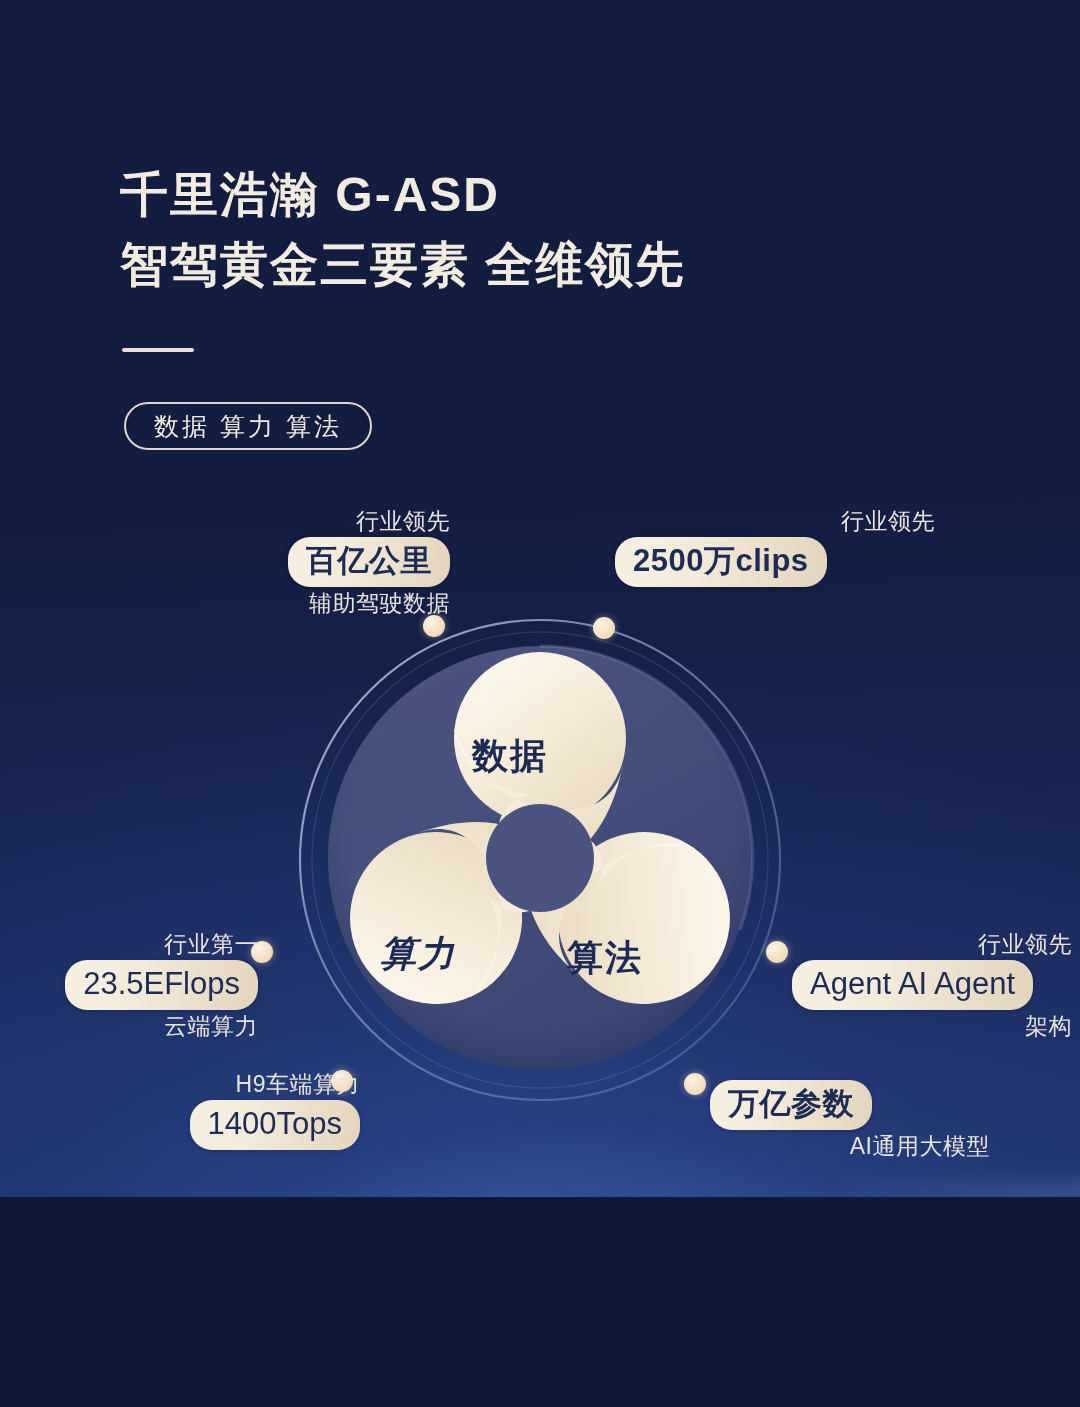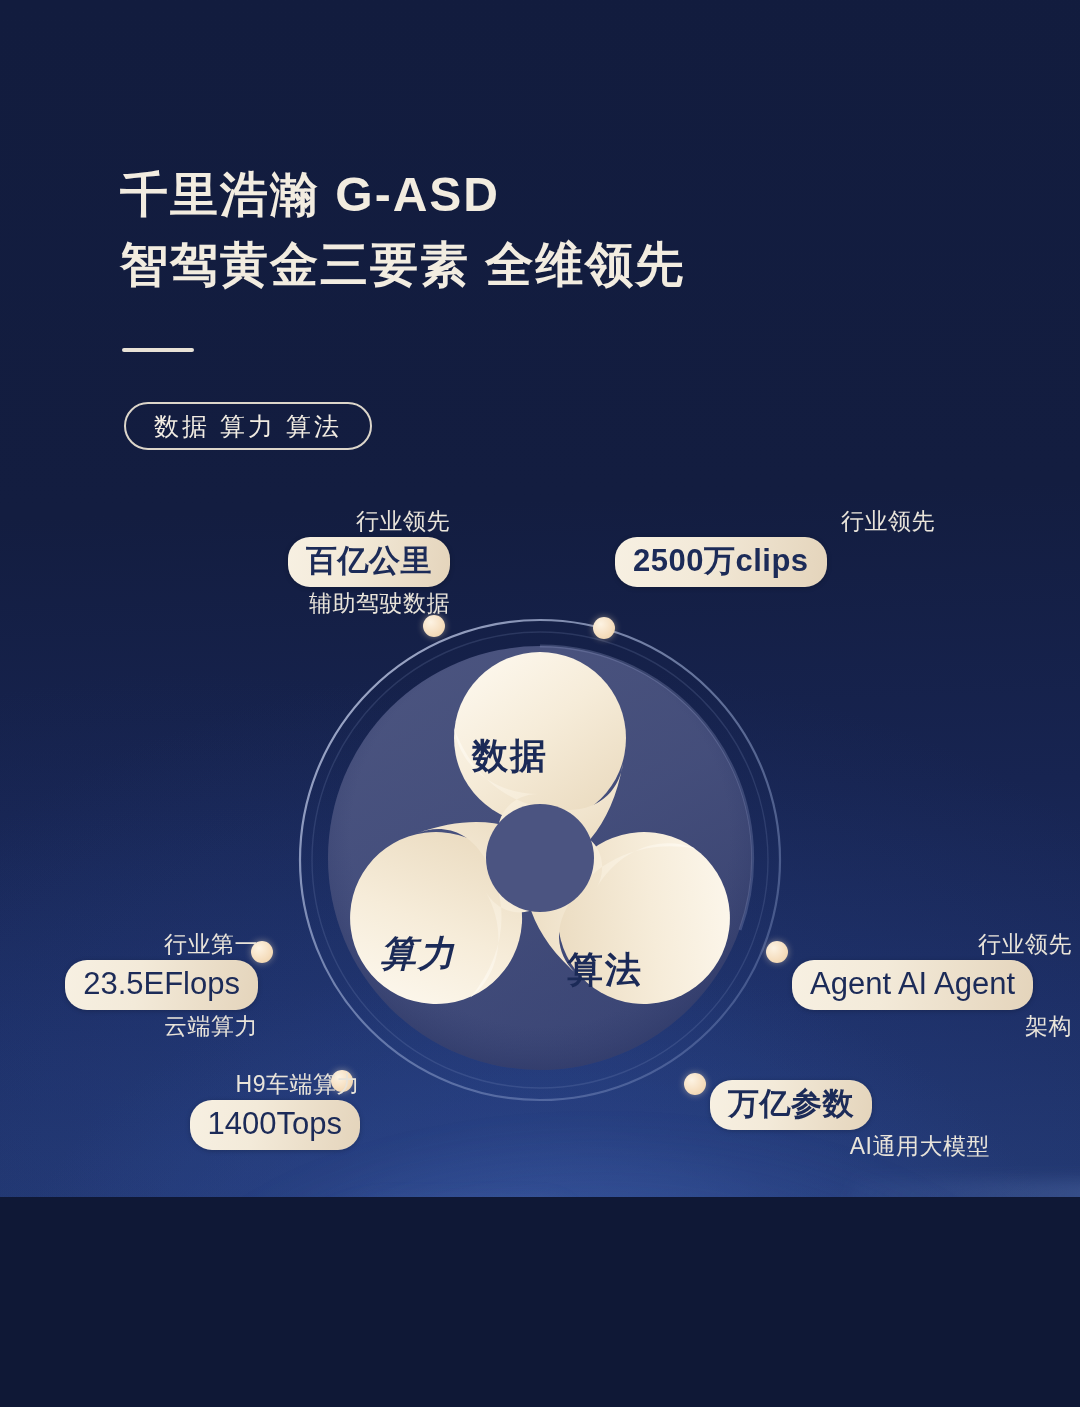--- a/index.html
+++ b/index.html
@@ -90,21 +90,21 @@
   #orbit-svg { position:absolute; left:0; top:0; }
   #tri-svg { position:absolute; left:0; top:0; }
 
   .lobe-label {
     position:absolute; color:#1b2a57; font-size:36px; font-weight:700;
     letter-spacing:2px; white-space:nowrap;
     text-align:center;
   }
   #lbl-data  { left:200px; top:132px; width:140px; }
   #lbl-power { left:108px; top:330px; width:140px;font-style:italic; }
-  #lbl-algo  { left:295px; top:346px; width:140px; }
+  #lbl-algo  { left:295px; top:334px; width:140px; }
 
   
   .callout { position:absolute; }
   .co-small {
     color:#e9e4da; font-size:23px; letter-spacing:0.5px; white-space:nowrap;
     line-height:32px;
     text-align:right;
   }
   .co-badge {
     display:inline-block; white-space:nowrap;

